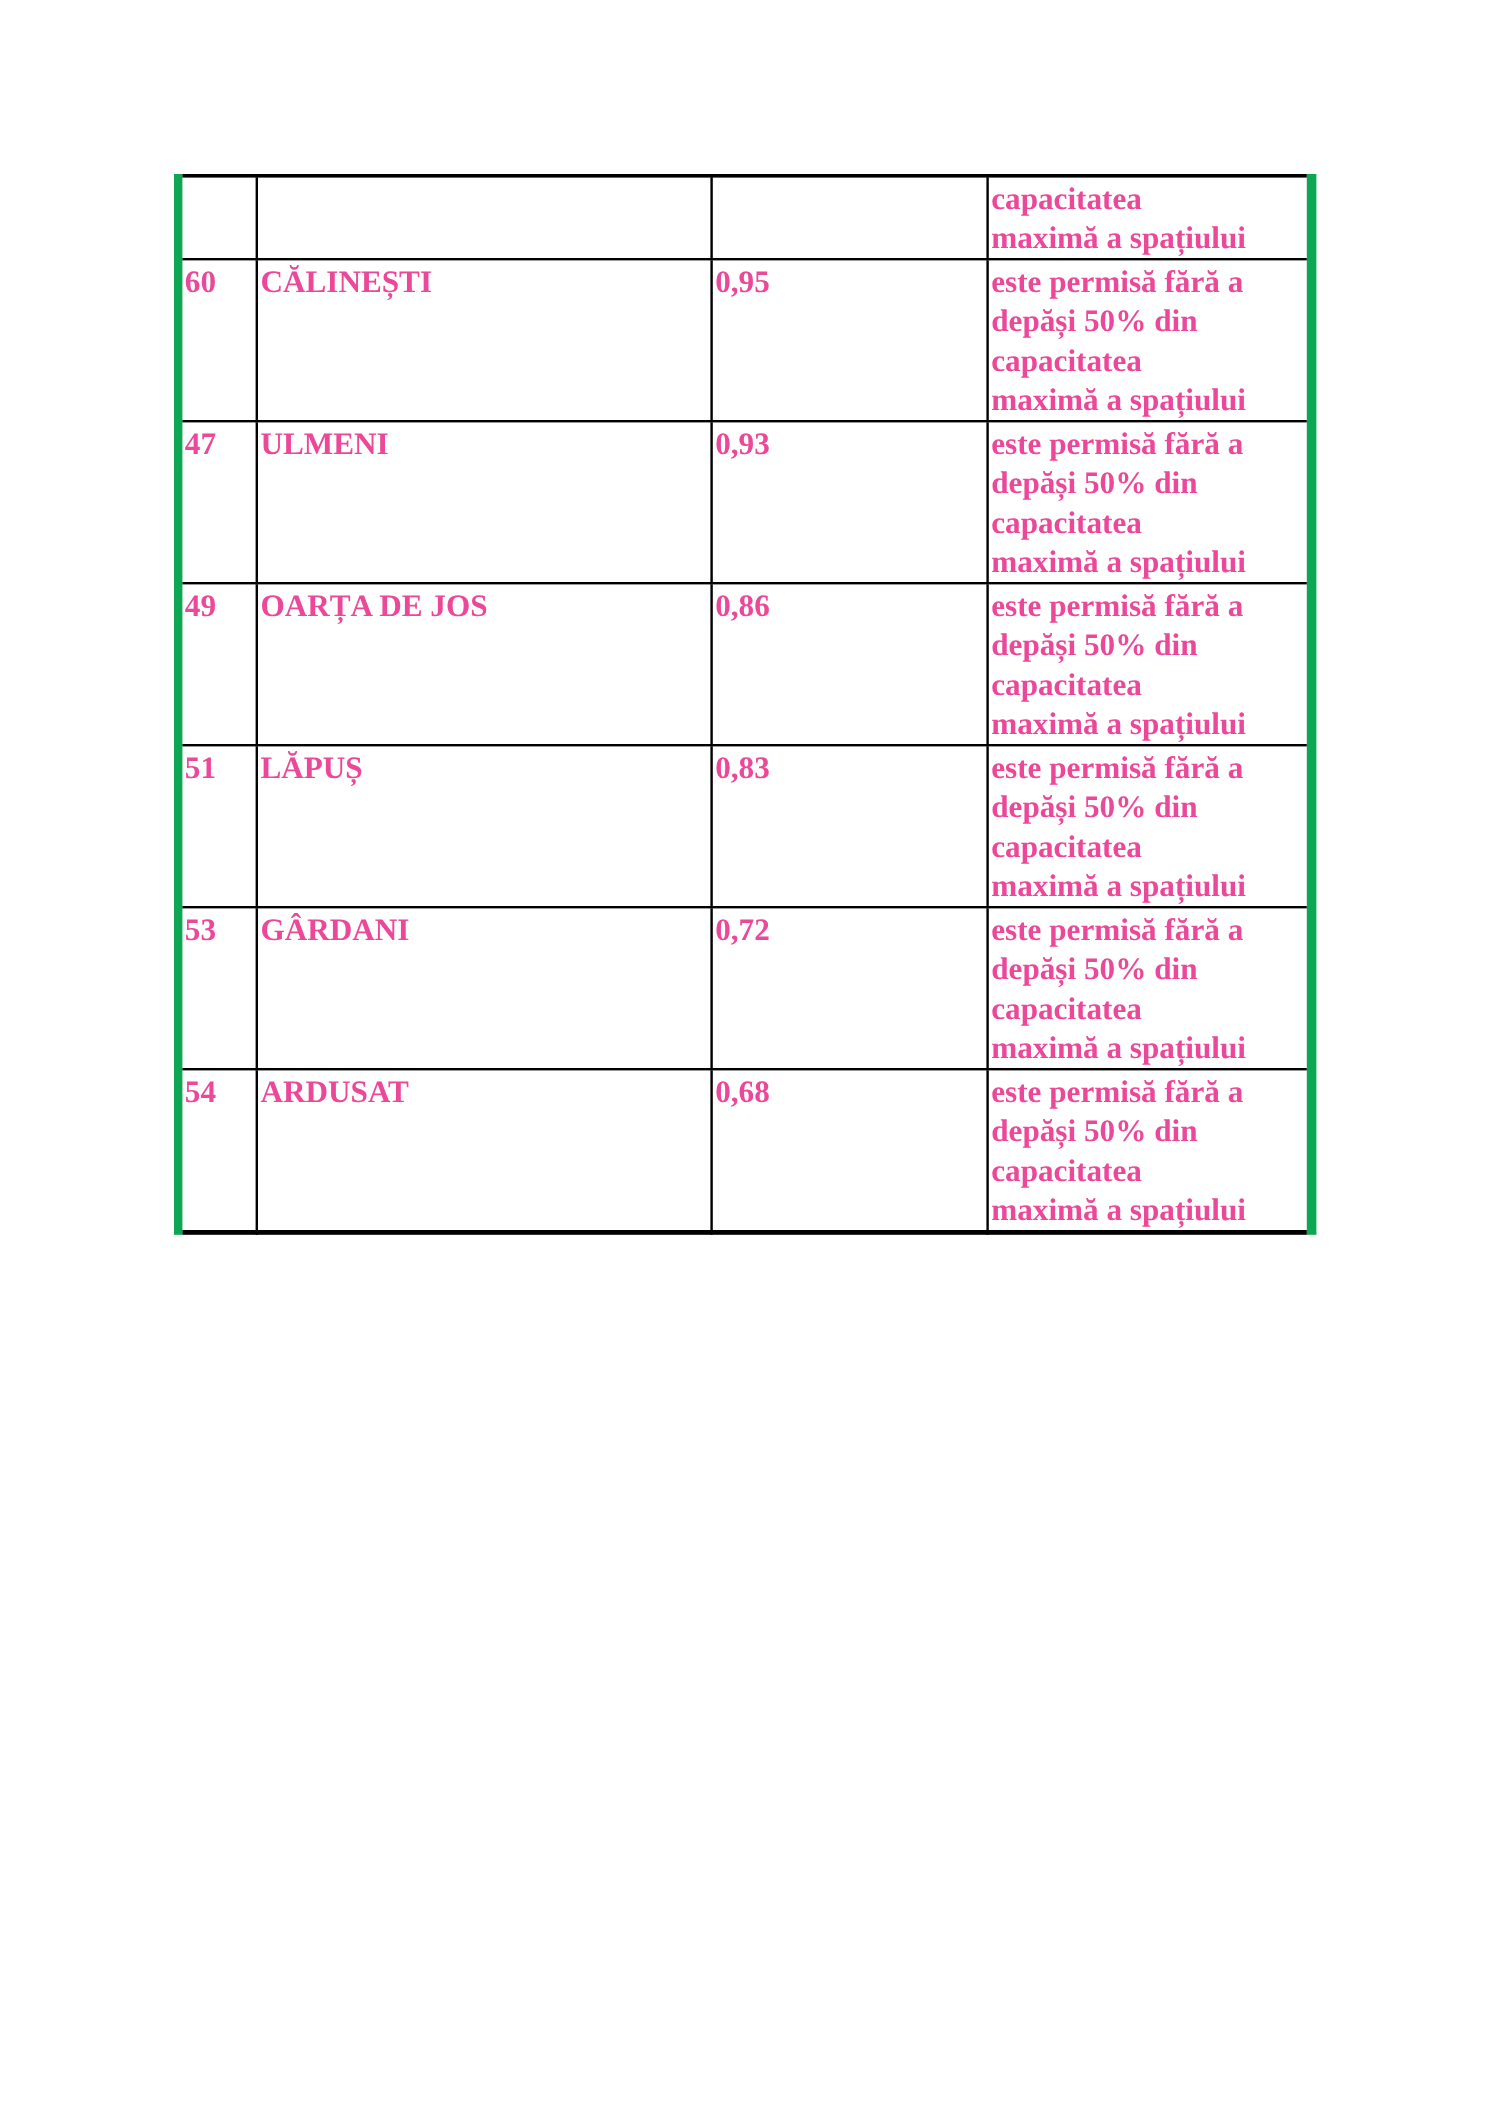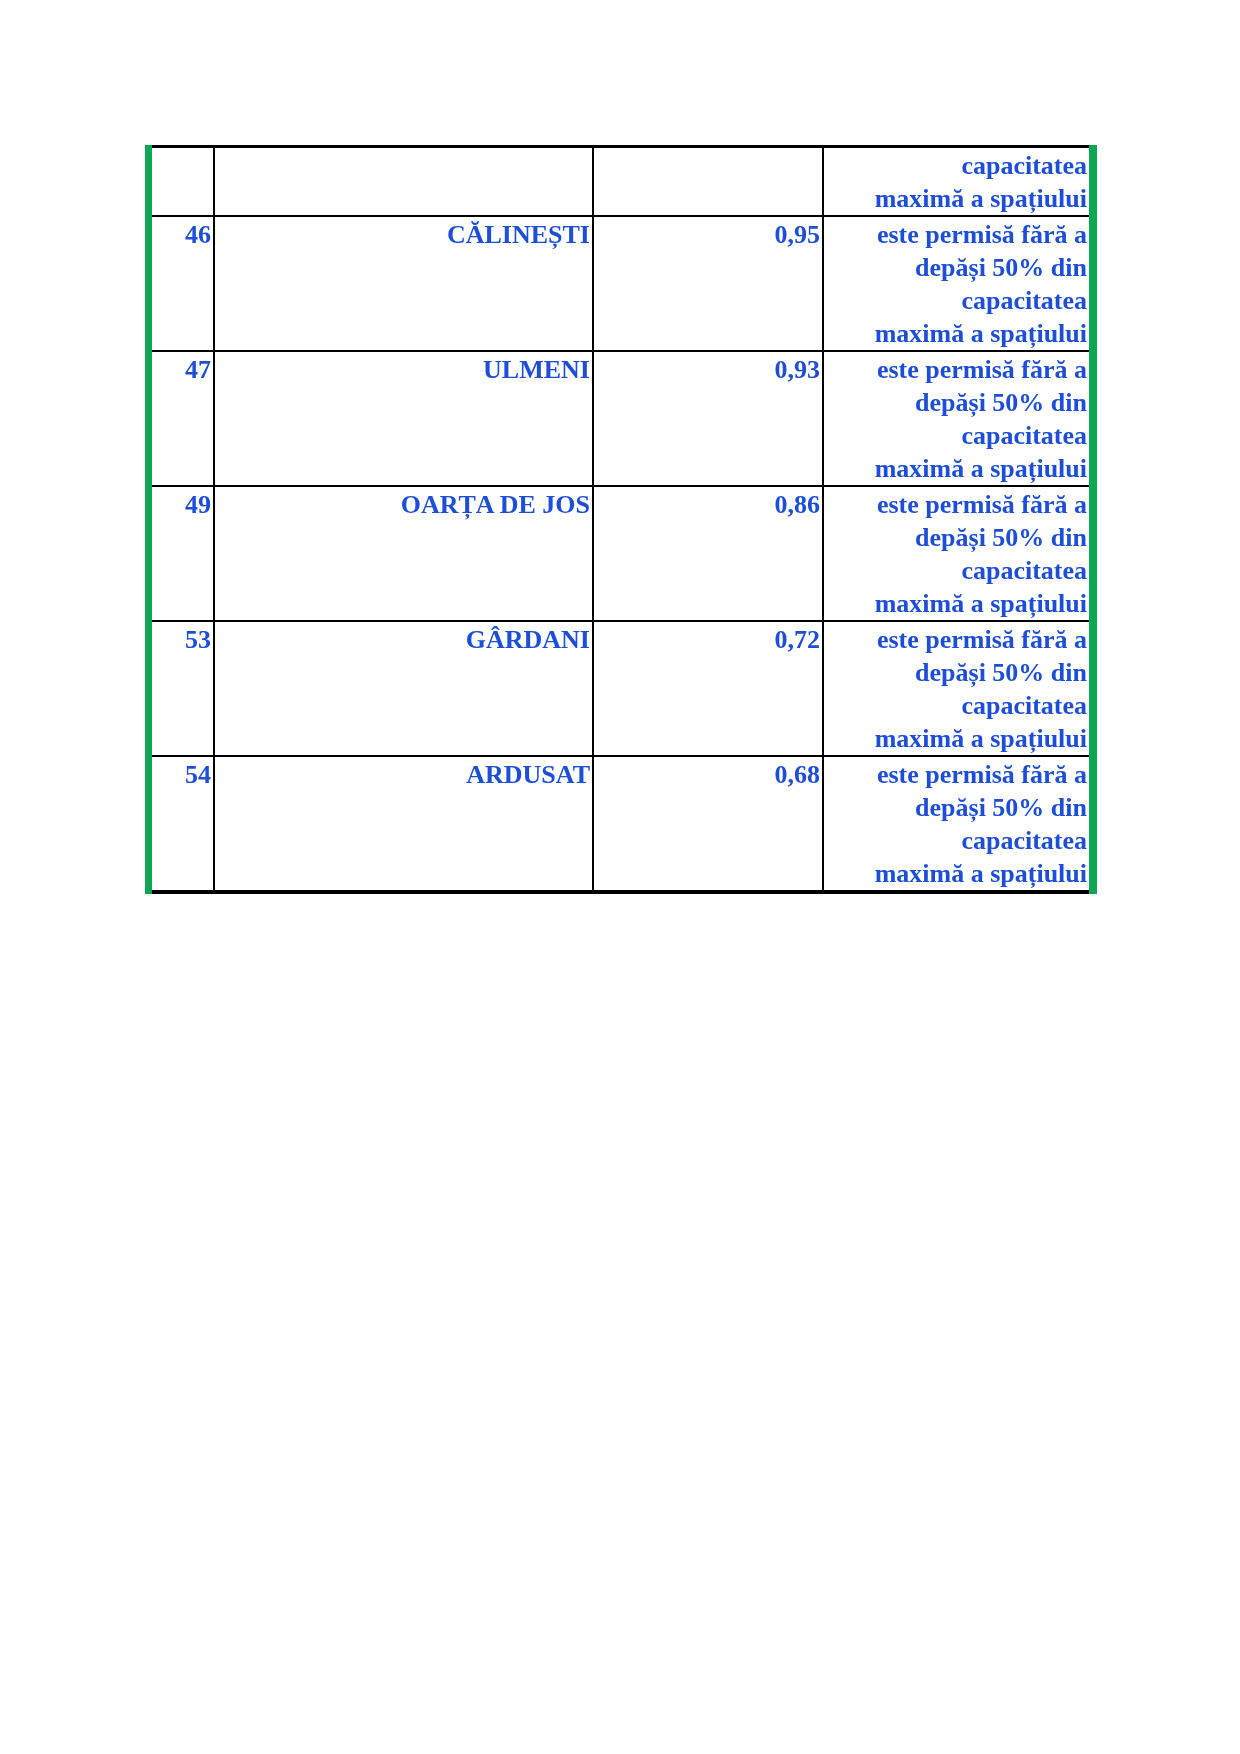--- a/index.html
+++ b/index.html
@@ -27,23 +27,23 @@
   table.doc-table {
     border-collapse: collapse;
     table-layout: fixed;
     width: 100%;
     border-top: 3px solid #000000;
     border-bottom: 4px solid #000000;
   }
   table.doc-table td {
     border: 2px solid #000000;
     vertical-align: top;
-    text-align: right;
+    text-align: left;
     padding: 1px 2px 0 2px;
-    color: #1d4ed8;
+    color: #ec4899;
     font-weight: bold;
     font-size: 26px;
     line-height: 33px;
     overflow: hidden;
   }
   table.doc-table td:first-child { border-left: none; }
   table.doc-table td:last-child  { border-right: none; }
   tr.carryover-row { height: 68px; }
   tr.data-row      { height: 135px; }
   col.c-nr   { width: 62px;  }
@@ -68,21 +68,21 @@
         <tr class="carryover-row">
           <td></td>
           <td></td>
           <td></td>
           <td>
             <span class="note-line">capacitatea</span>
             <span class="note-line">maximă a spațiului</span>
           </td>
         </tr>
       <tr class="data-row">
-            <td>46</td>
+            <td>60</td>
             <td>CĂLINEȘTI</td>
             <td>0,95</td>
             <td>
               <span class="note-line">este permisă fără a</span>
               <span class="note-line">depăși 50% din</span>
               <span class="note-line">capacitatea</span>
               <span class="note-line">maximă a spațiului</span>
             </td>
           </tr>
           <tr class="data-row">
@@ -93,20 +93,31 @@
               <span class="note-line">este permisă fără a</span>
               <span class="note-line">depăși 50% din</span>
               <span class="note-line">capacitatea</span>
               <span class="note-line">maximă a spațiului</span>
             </td>
           </tr>
           <tr class="data-row">
             <td>49</td>
             <td>OARȚA DE JOS</td>
             <td>0,86</td>
+            <td>
+              <span class="note-line">este permisă fără a</span>
+              <span class="note-line">depăși 50% din</span>
+              <span class="note-line">capacitatea</span>
+              <span class="note-line">maximă a spațiului</span>
+            </td>
+          </tr>
+          <tr class="data-row">
+            <td>51</td>
+            <td>LĂPUȘ</td>
+            <td>0,83</td>
             <td>
               <span class="note-line">este permisă fără a</span>
               <span class="note-line">depăși 50% din</span>
               <span class="note-line">capacitatea</span>
               <span class="note-line">maximă a spațiului</span>
             </td>
           </tr>
           <tr class="data-row">
             <td>53</td>
             <td>GÂRDANI</td>

